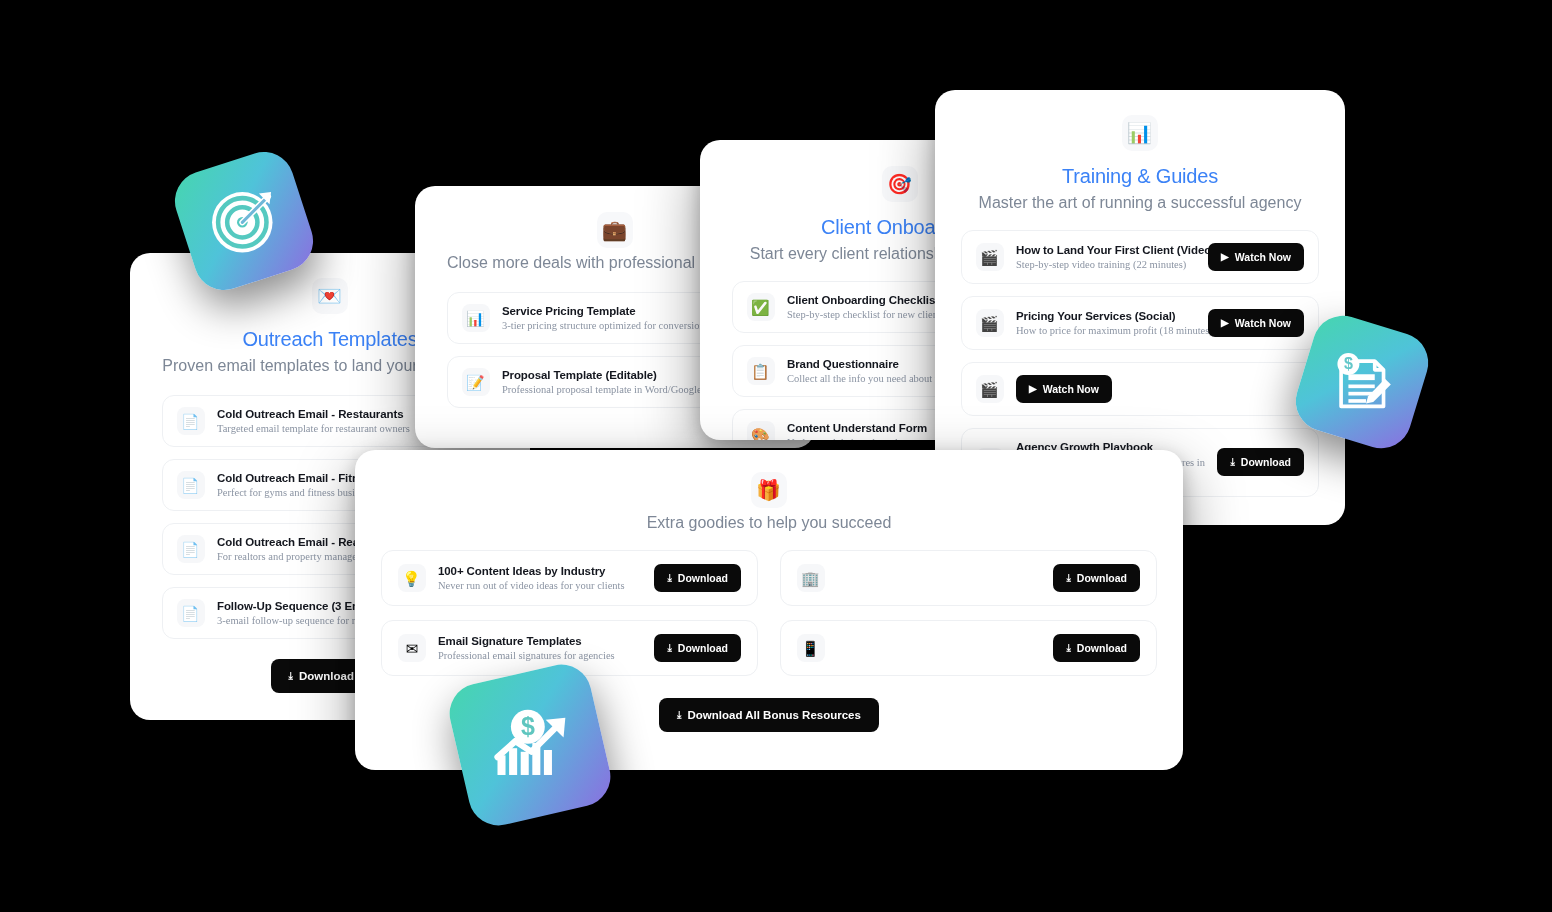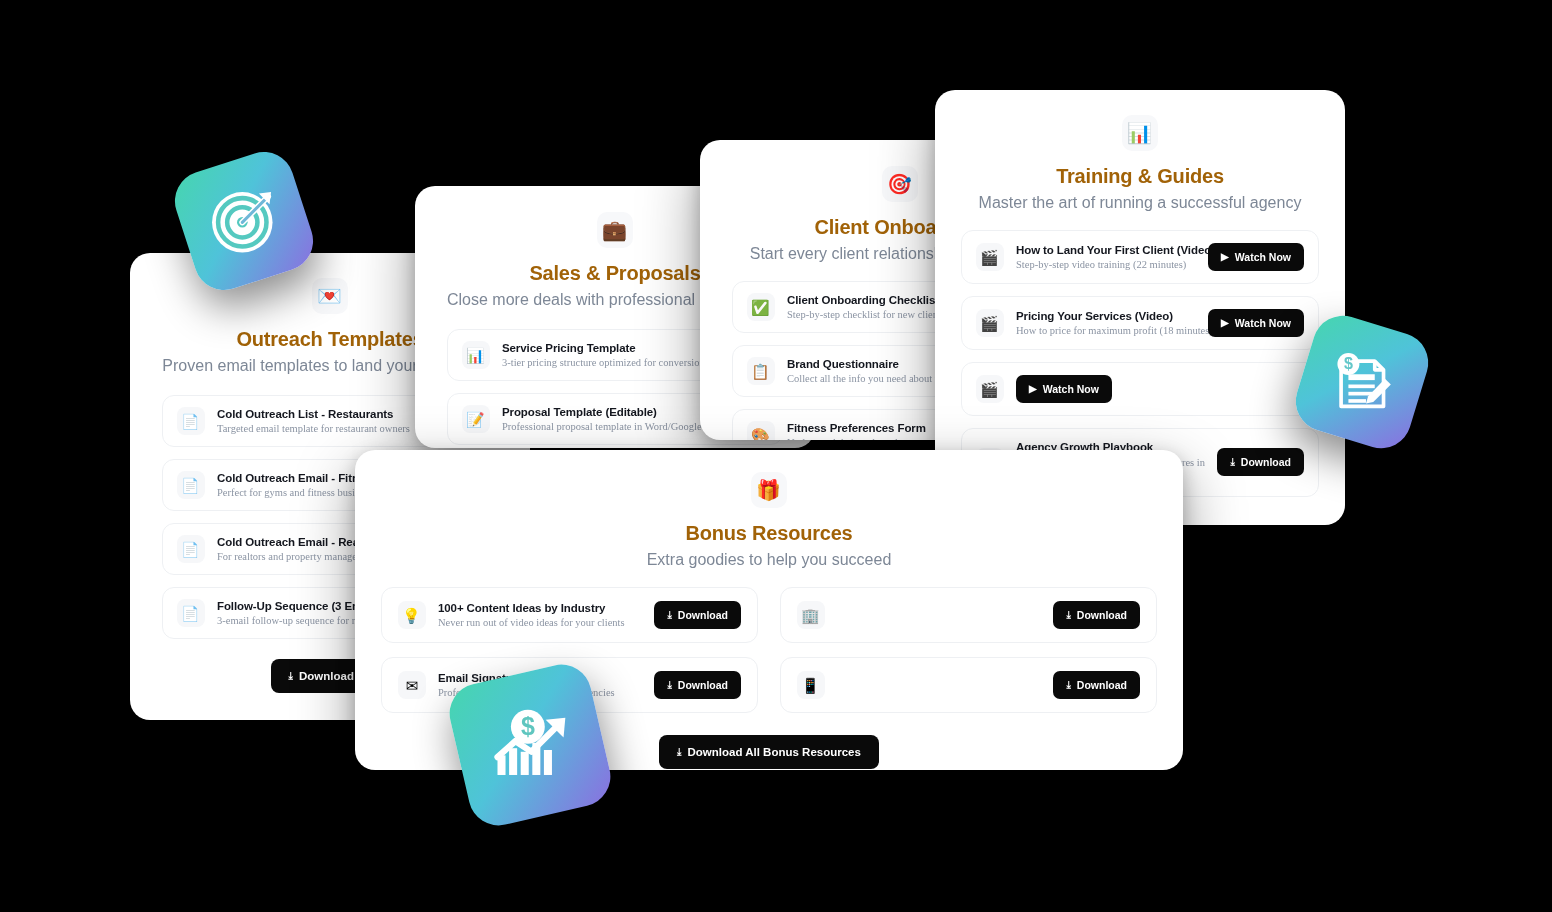--- a/index.html
+++ b/index.html
@@ -15,21 +15,21 @@
     box-shadow:0 22px 60px rgba(0,0,0,.40), 0 6px 18px rgba(0,0,0,.22);
     overflow:hidden;
   }
   .card-head { text-align:center; }
   .head-emoji {
     width:36px; height:36px; margin:0 auto; border-radius:10px;
     background:#f7f8fa; display:flex; align-items:center; justify-content:center;
     font-size:20px; line-height:1;
   }
   .card-title {
-    font-size:20px; font-weight:700; color:#a16207; letter-spacing:-.2px;
+    font-size:20px; font-weight:400; color:#3b82f6; letter-spacing:-.2px;
     margin-top:14px; white-space:nowrap;
   }
   .card-sub {
     font-size:16px; color:#7d8796; margin-top:6px; white-space:nowrap;
   }
 
   
   .row {
     display:flex; align-items:center; gap:12px;
     border:1px solid #eef0f3; border-radius:12px;
@@ -120,21 +120,21 @@
   <div class="card" id="card-outreach">
     <div class="card-head">
       <div class="head-emoji">💌</div>
       <div class="card-title">Outreach Templates</div>
       <div class="card-sub">Proven email templates to land your first clients</div>
     </div>
     <div class="rows">
       <div class="row">
         <div class="row-ico">📄</div>
         <div class="row-txt">
-          <div class="row-title">Cold Outreach List - Restaurants</div>
+          <div class="row-title">Cold Outreach Email - Restaurants</div>
           <div class="row-desc">Targeted email template for restaurant owners</div>
         </div>
       </div>
       <div class="row">
         <div class="row-ico">📄</div>
         <div class="row-txt">
           <div class="row-title">Cold Outreach Email - Fitness</div>
           <div class="row-desc">Perfect for gyms and fitness businesses</div>
         </div>
       </div>
@@ -157,21 +157,20 @@
       <button class="btn lg">
         <span class="g">⤓</span>
         <span>Download All</span>
       </button>
     </div>
   </div>
 
   <div class="card" id="card-sales">
     <div class="card-head">
       <div class="head-emoji">💼</div>
-      <div class="card-title">Sales &amp; Proposals</div>
       <div class="card-sub">Close more deals with professional sales materials</div>
     </div>
     <div class="rows">
       <div class="row">
         <div class="row-ico">📊</div>
         <div class="row-txt">
           <div class="row-title">Service Pricing Template</div>
           <div class="row-desc">3-tier pricing structure optimized for conversions</div>
         </div>
       </div>
@@ -202,21 +201,21 @@
       <div class="row">
         <div class="row-ico">📋</div>
         <div class="row-txt">
           <div class="row-title">Brand Questionnaire</div>
           <div class="row-desc">Collect all the info you need about their brand</div>
         </div>
       </div>
       <div class="row">
         <div class="row-ico">🎨</div>
         <div class="row-txt">
-          <div class="row-title">Fitness Preferences Form</div>
+          <div class="row-title">Content Understand Form</div>
           <div class="row-desc">Understand their style and tone preferences</div>
         </div>
       </div>
     </div>
   </div>
 
   <div class="card" id="card-training">
     <div class="card-head">
       <div class="head-emoji">📊</div>
       <div class="card-title">Training &amp; Guides</div>
@@ -230,21 +229,21 @@
           <div class="row-desc">Step-by-step video training (22 minutes)</div>
         </div>
         <button class="btn">
           <span class="g">▶</span>
           <span>Watch Now</span>
         </button>
       </div>
       <div class="row">
         <div class="row-ico">🎬</div>
         <div class="row-txt">
-          <div class="row-title">Pricing Your Services (Video)</div>
+          <div class="row-title">Pricing Your Services (Social)</div>
           <div class="row-desc">How to price for maximum profit (18 minutes)</div>
         </div>
         <button class="btn">
           <span class="g">▶</span>
           <span>Watch Now</span>
         </button>
       </div>
       <div class="row wrapdesc">
         <div class="row-ico">🎬</div>
         <button class="btn">
@@ -262,21 +261,20 @@
           <span class="g">⤓</span>
           <span>Download</span>
         </button>
       </div>
     </div>
   </div>
 
   <div class="card" id="card-bonus">
     <div class="card-head">
       <div class="head-emoji">🎁</div>
-      <div class="card-title">Bonus Resources</div>
       <div class="card-sub">Extra goodies to help you succeed</div>
     </div>
     <div class="grid">
       <div class="row">
         <div class="row-ico">💡</div>
         <div class="row-txt">
           <div class="row-title">100+ Content Ideas by Industry</div>
           <div class="row-desc">Never run out of video ideas for your clients</div>
         </div>
         <button class="btn">

